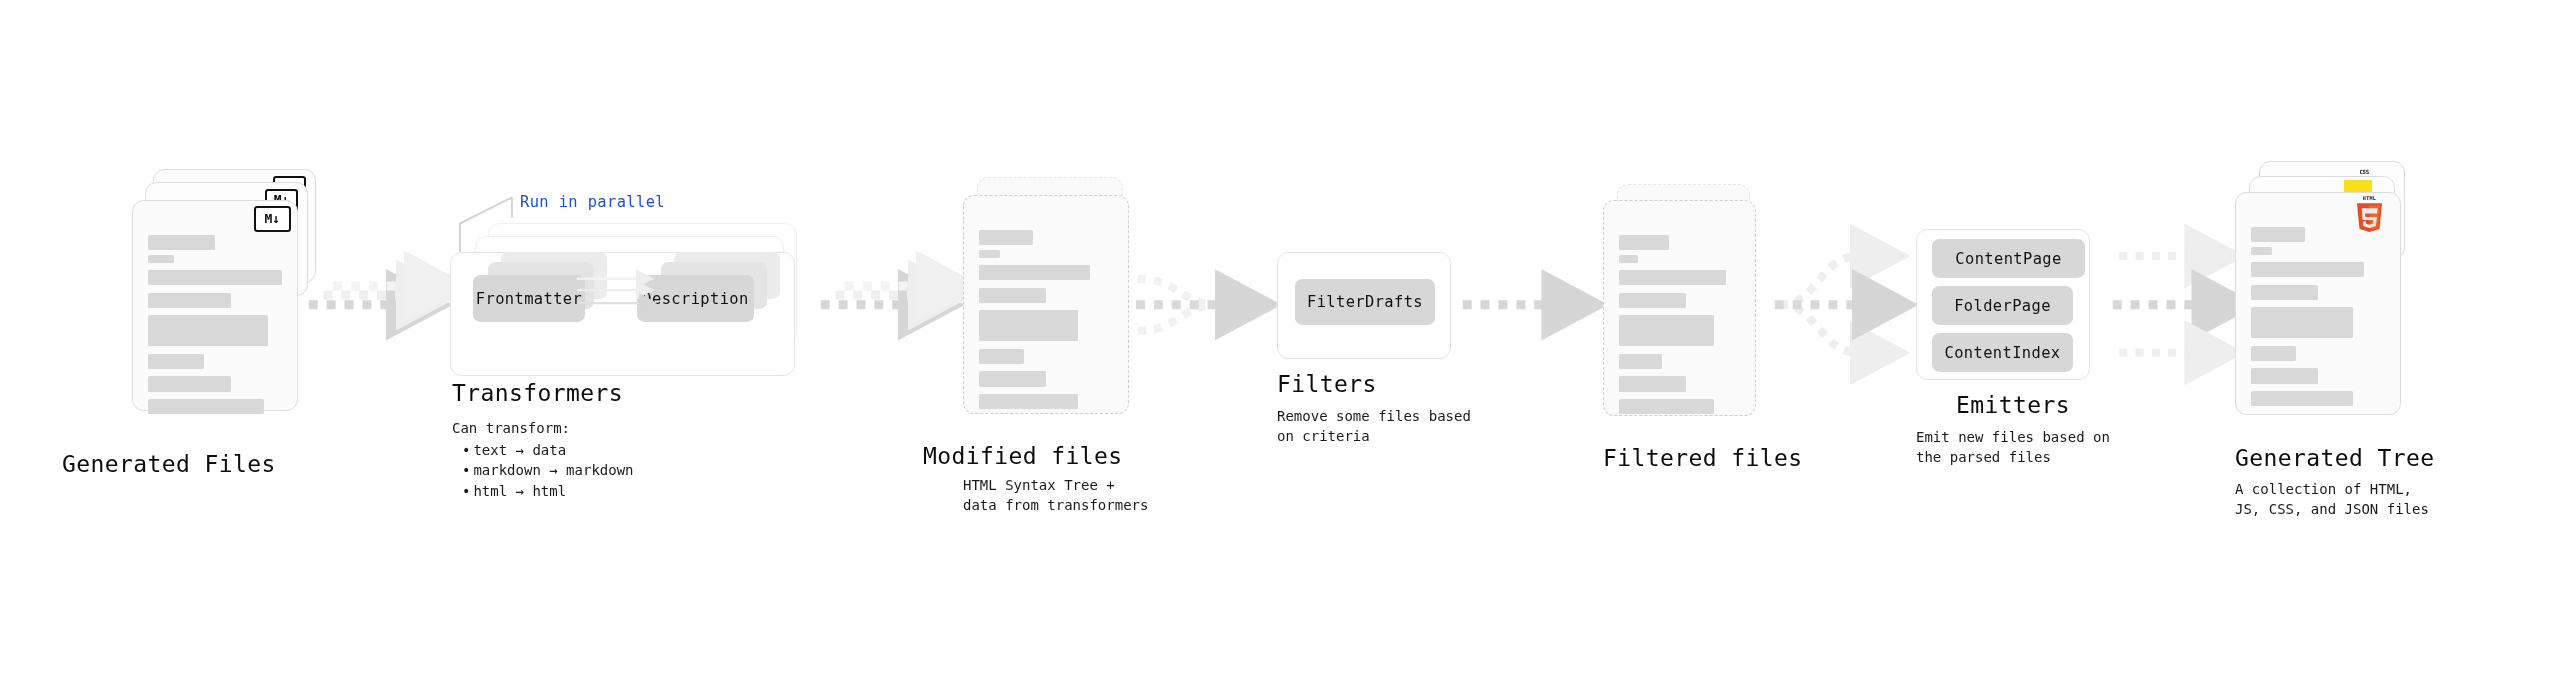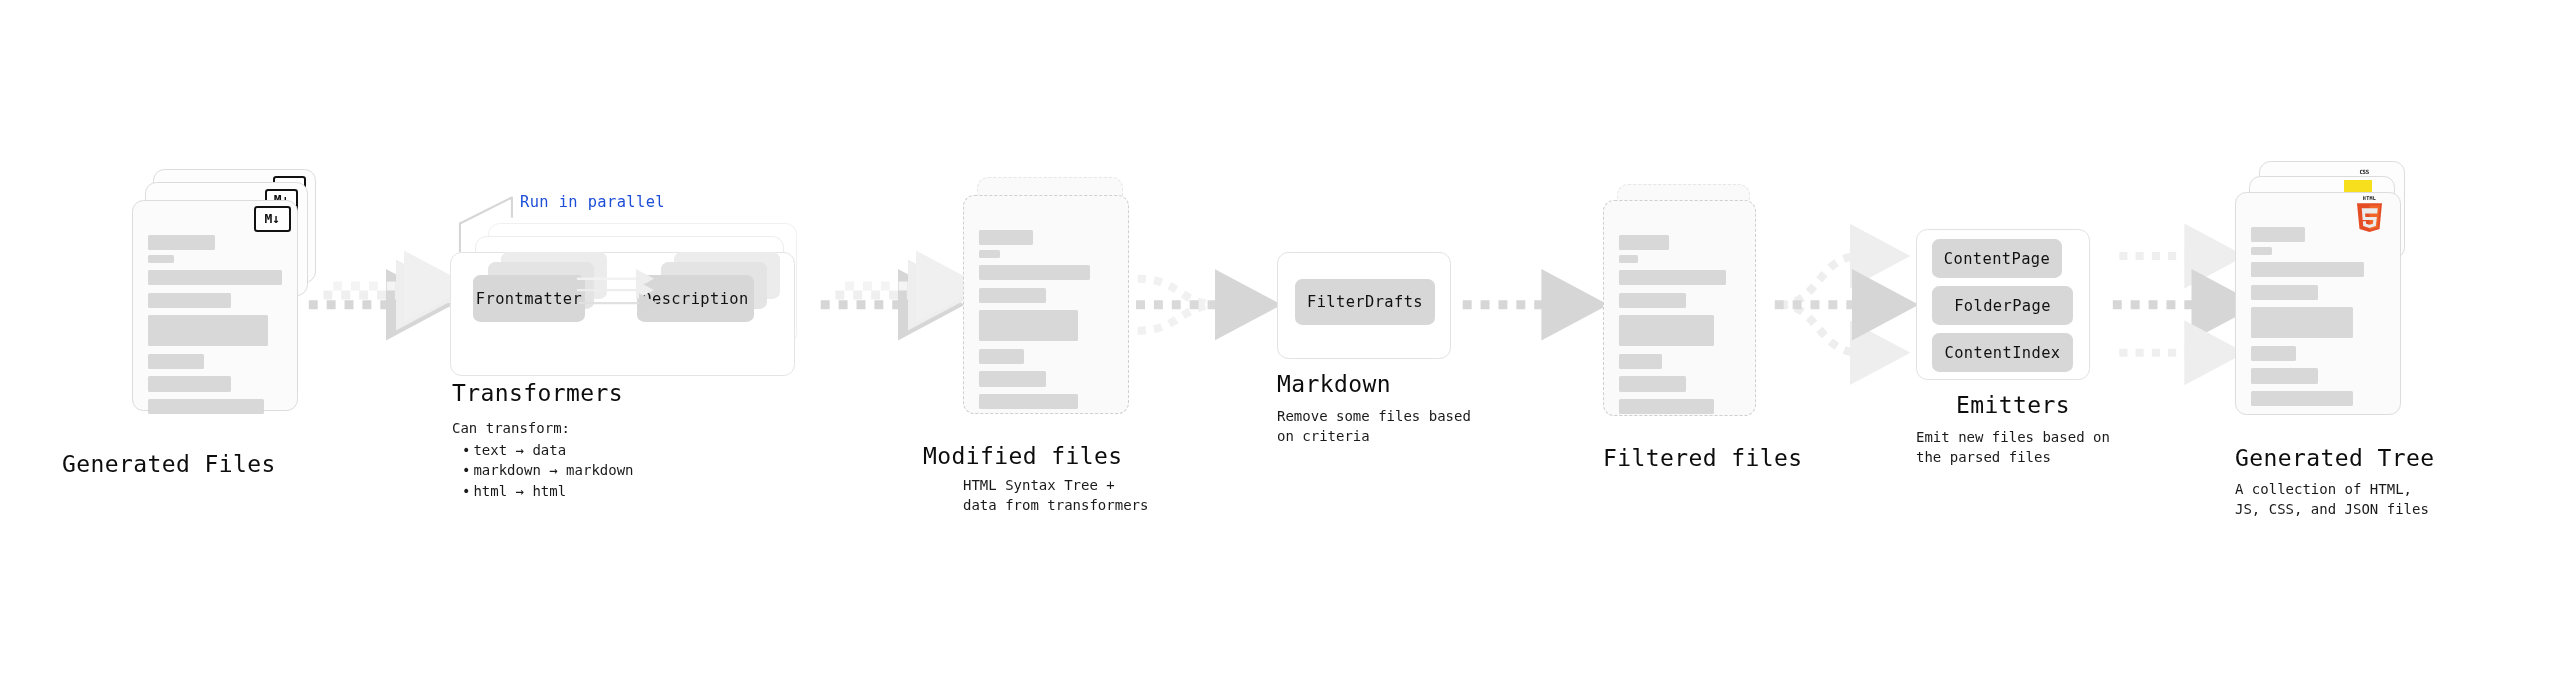--- a/index.html
+++ b/index.html
@@ -199,21 +199,21 @@
       </div>
     </div>
     <div class="h-label" style="left:923px;top:443px;">Modified files</div>
     <div class="sub" style="left:963px;top:475px;">HTML Syntax Tree +
 data from transformers</div>
   </div>
 
   <div>
     <div class="proc" style="left:1277px;top:252px;width:174px;height:107px;"></div>
     <div class="chip" style="left:1295px;top:279px;width:140px;height:46px;">FilterDrafts</div>
-    <div class="h-label" style="left:1277px;top:371px;">Markdown</div>
+    <div class="h-label" style="left:1277px;top:371px;">Filters</div>
     <div class="sub" style="left:1277px;top:406px;">Remove some files based
 on criteria</div>
   </div>
 
   <div>
     <div class="card dashed" style="left:1617px;top:184px;width:133px;height:89px;border-color:#e6e6e6;"></div>
     <div class="card dashed" style="left:1603px;top:200px;width:153px;height:216px;">
       <div class="bars">
         <div class="bar" style="width:50px;"></div>
         <div class="bar" style="width:19.5px;height:7.3px;margin-top:-2.4px;"></div>
@@ -223,21 +223,21 @@
         <div class="bar" style="width:36%;"></div>
         <div class="bar" style="width:55%;"></div>
         <div class="bar" style="width:78%;"></div>
       </div>
     </div>
     <div class="h-label" style="left:1603px;top:445px;">Filtered files</div>
   </div>
 
   <div>
     <div class="proc" style="left:1916px;top:229px;width:174px;height:151px;"></div>
-    <div class="chip" style="left:1932px;top:239px;width:130px;height:39px;">ContentPage</div>
+    <div class="chip" style="left:1932px;top:239px;width:153px;height:39px;">ContentPage</div>
     <div class="chip" style="left:1932px;top:286px;width:141px;height:39px;">FolderPage</div>
     <div class="chip" style="left:1932px;top:333px;width:141px;height:39px;">ContentIndex</div>
     <div class="h-label" style="left:1916px;top:392px;margin-left:40px;">Emitters</div>
     <div class="sub" style="left:1916px;top:427px;">Emit new files based on
 the parsed files</div>
   </div>
 
   <div>
     <div class="card ghost" style="left:2259px;top:161px;width:146px;height:98px;"></div>
     <div class="cssbadge" style="left:2358px;top:176px;">

